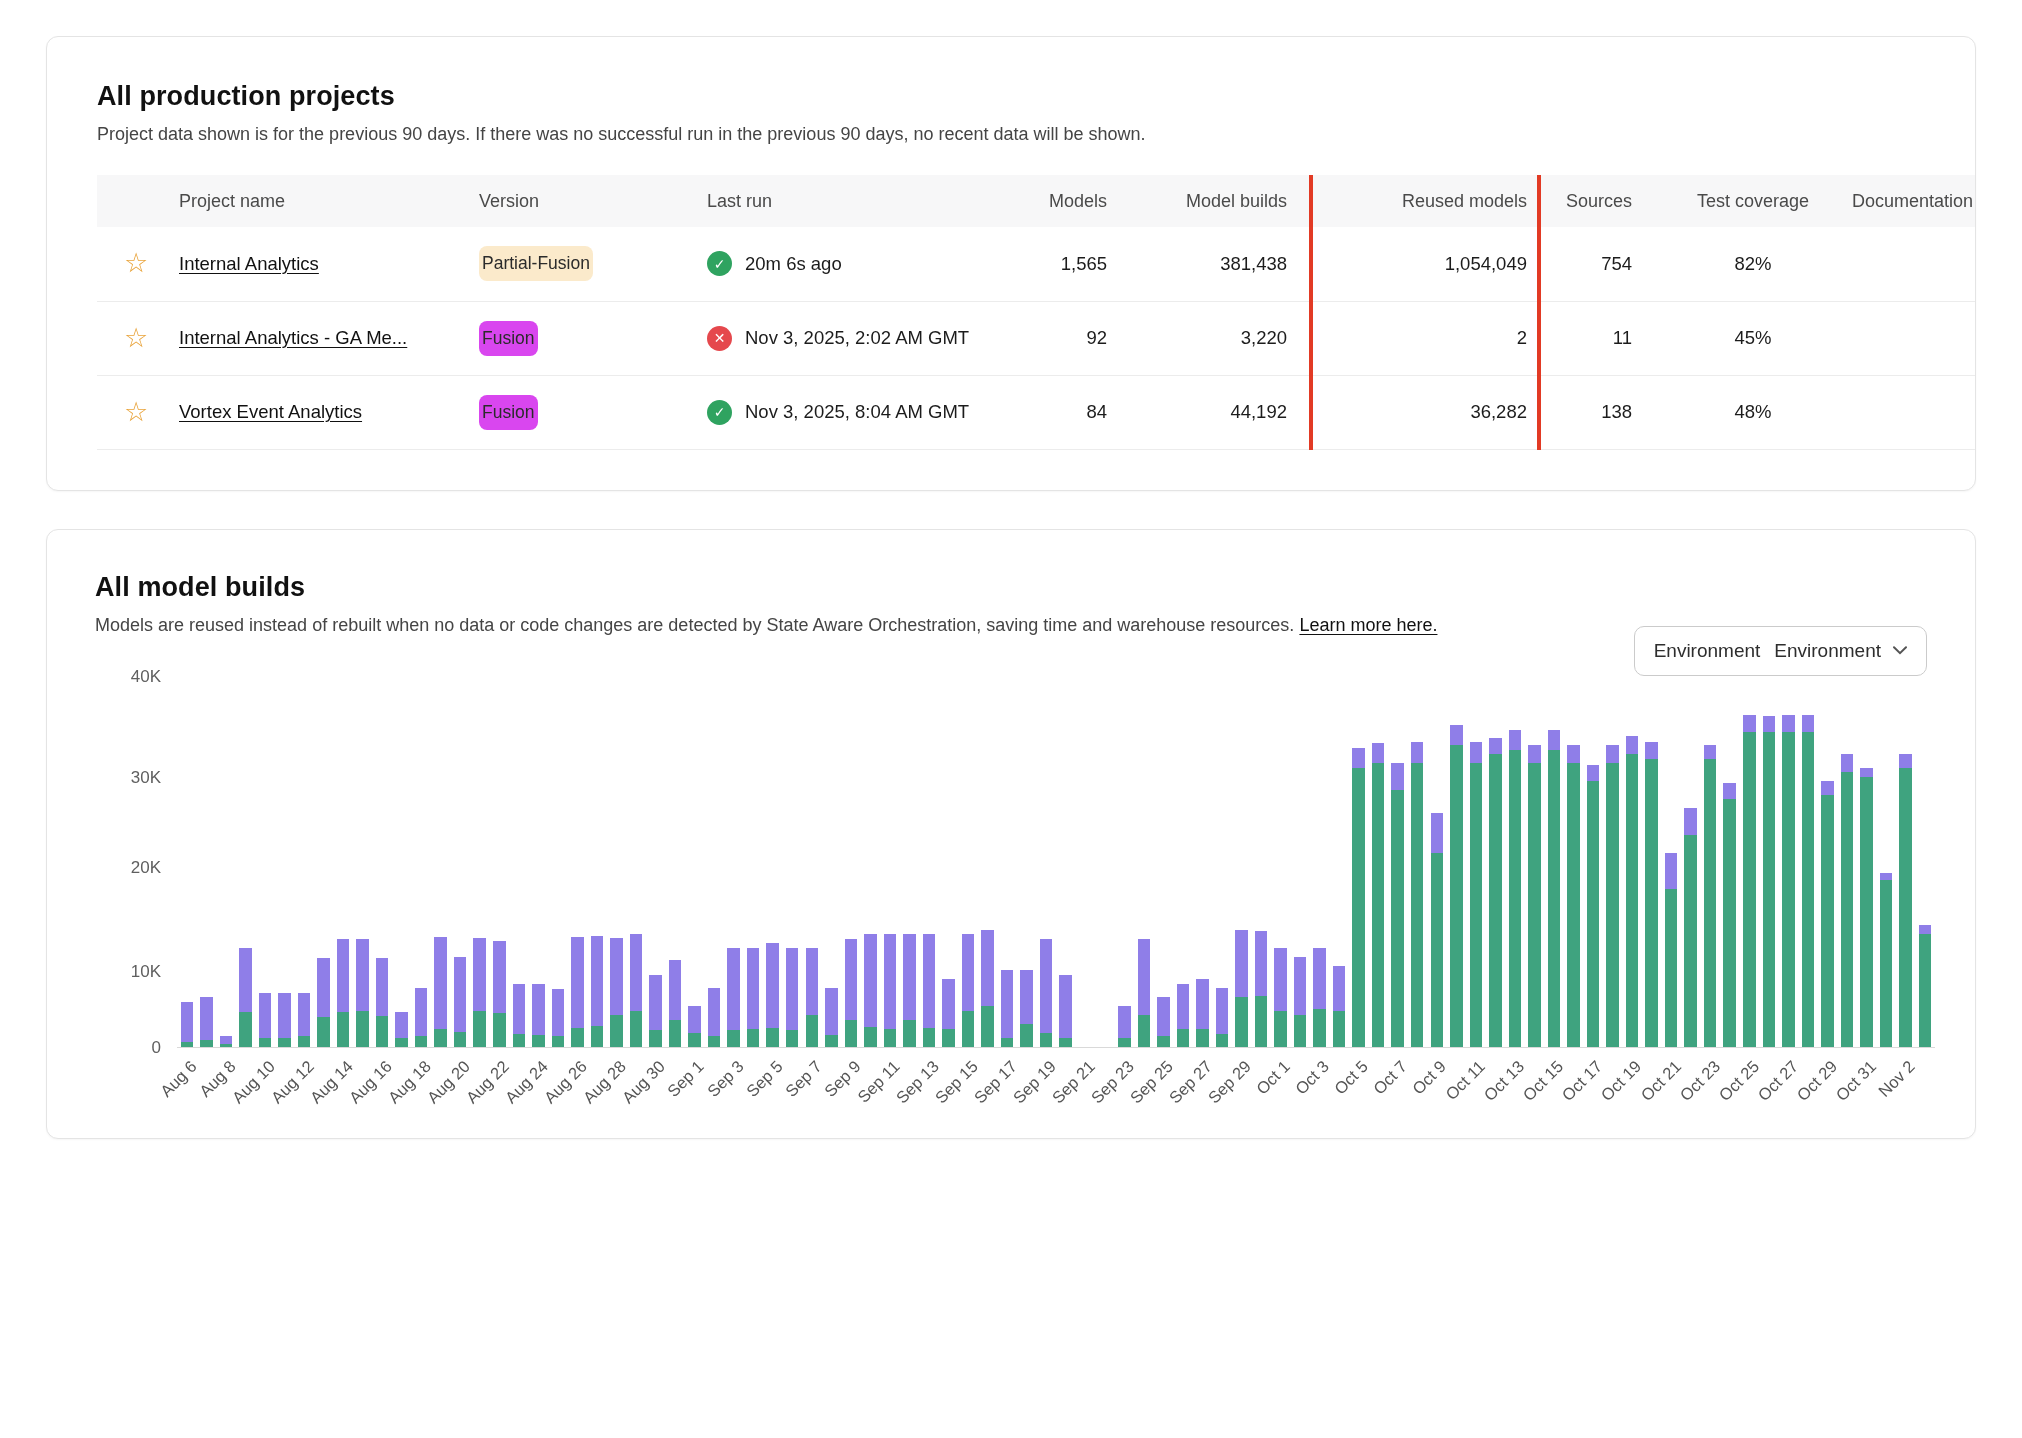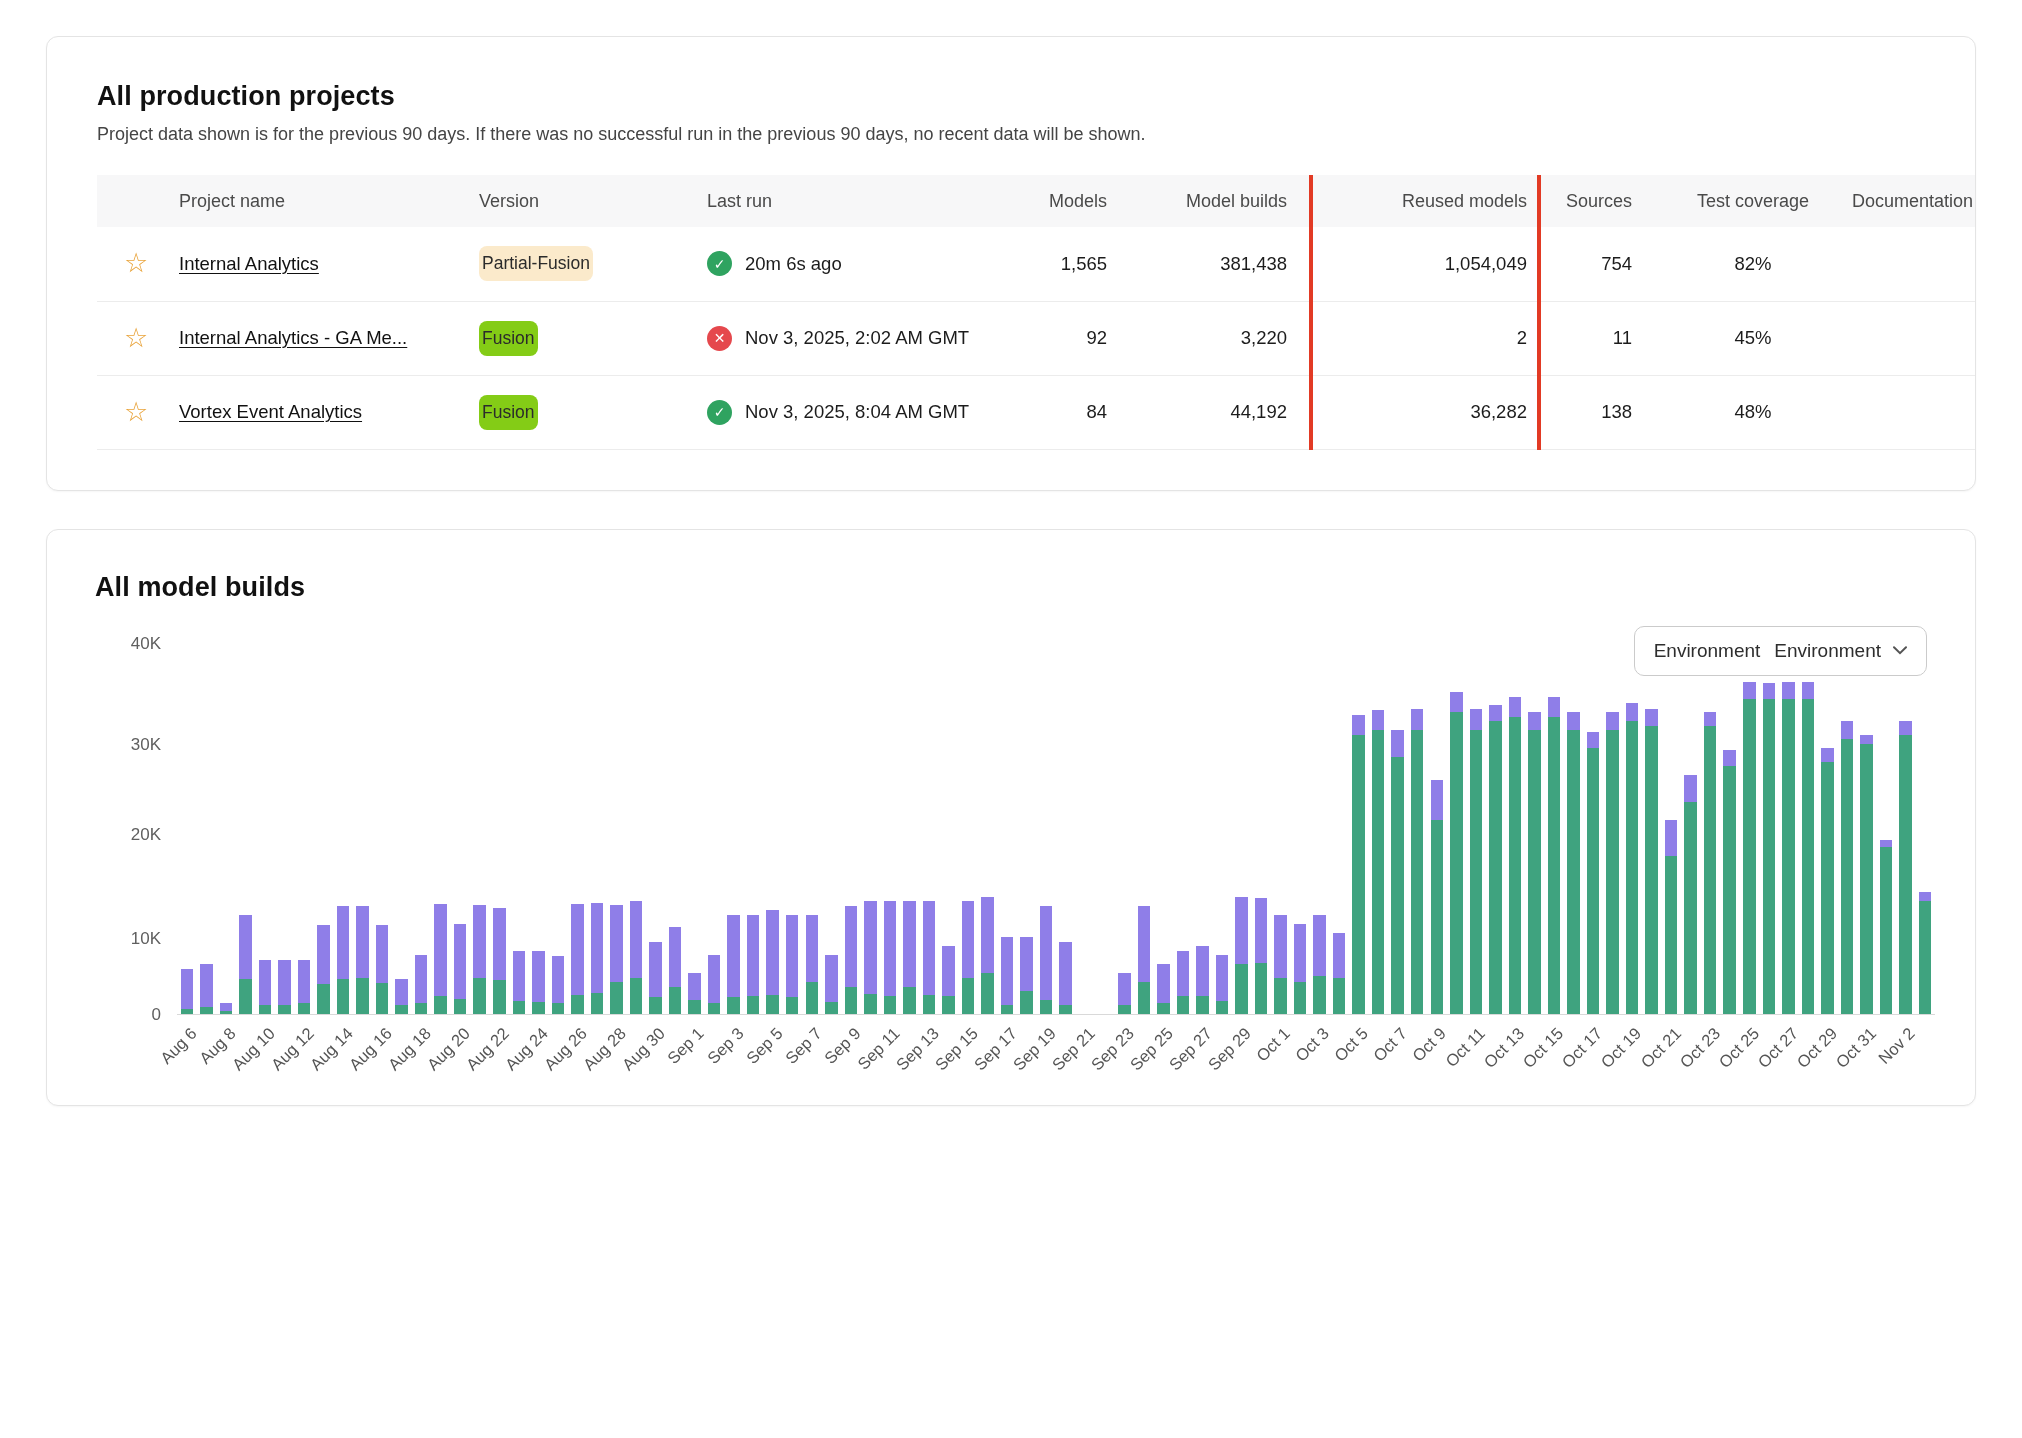--- a/index.html
+++ b/index.html
@@ -41,21 +41,21 @@
     text-align: left; padding: 0 4px;
   }
   tbody td { height: 74px; border-bottom: 1px solid #ececec; font-size: 18.5px; padding: 0 4px; }
   th.c-num, td.c-num { text-align: right; padding-right: 26px; }
   th.c-cov, td.c-cov { text-align: center; }
   td.c-star { text-align: center; }
   .star { font-size: 27px; color: #e9a43c; cursor: pointer; line-height: 1; }
   .plink { color: #111; font-weight: 500; text-decoration: underline; text-underline-offset: 3px; cursor: pointer; }
   .badge { display: inline-block; padding: 7px 3px; border-radius: 8px; font-size: 17.5px; color: #2b2b2b; }
   .badge.orange { background: #fbeacb; }
-  .badge.purple { background: #84cc16; }
+  .badge.purple { background: #d946ef; }
   .run-cell { display: flex; align-items: center; gap: 13px; white-space: nowrap; overflow: hidden; }
   .stat { width: 25px; height: 25px; min-width: 25px; border-radius: 50%; color: #fff;
           display: inline-flex; align-items: center; justify-content: center; font-size: 14px; }
   .stat.ok { background: #2fa360; }
   .stat.err { background: #e5484d; }
   .red-box {
     position: absolute; left: 1212px; top: -6px;
     width: 232px; height: 292px;
     border: 4px solid #e23a24; border-radius: 4px;
     pointer-events: none;
@@ -179,20 +179,24 @@
               <td class="c-doc"></td>
             </tr>
           </tbody>
       </table>
       <div class="red-box"></div>
     </div>
   </section>
 
   <section class="card card2">
     <h2>All model builds</h2>
+    <p class="sub">
+      <span>Models are reused instead of rebuilt when no data or code changes are detected by State Aware Orchestration, saving time and warehouse resources.</span>
+      <a>Learn more here.</a>
+    </p>
 
     <div class="env">
       <span>Environment</span>
       <span class="env-val">Environment</span>
       <svg width="14" height="9" viewBox="0 0 14 9">
         <path d="M1 1.2l6 6 6-6" stroke="#555" fill="none" stroke-width="2" stroke-linecap="round"></path>
       </svg>
     </div>
 
 

